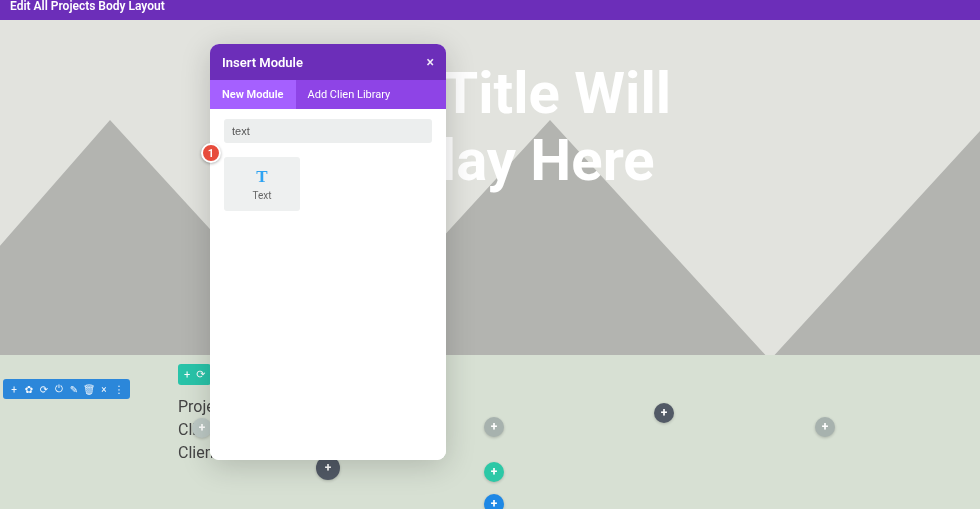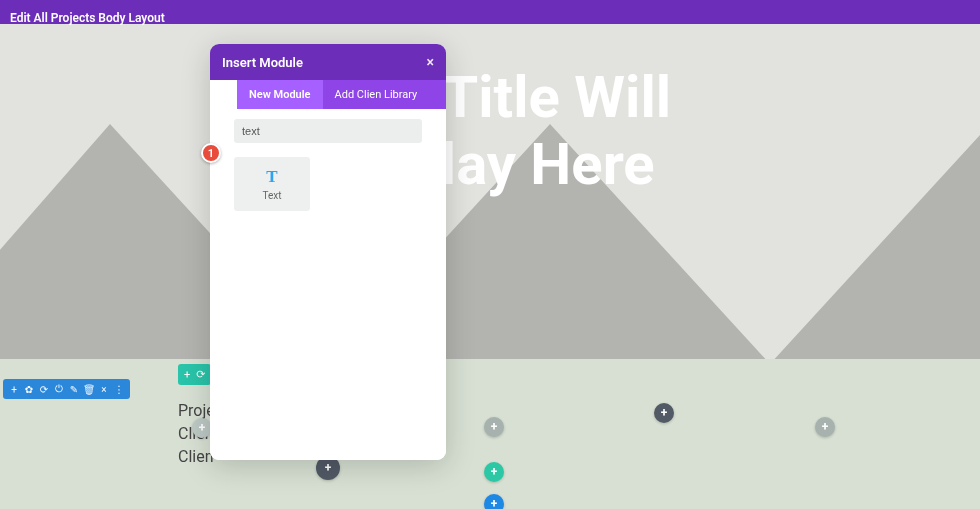--- a/index.html
+++ b/index.html
@@ -10,21 +10,21 @@
       overflow: hidden;
       position: relative;
       background: #d7e0d3;
     }
     
     .top-bar {
       background: #6c2eb9;
       color: #fff;
       font-size: 12px;
       font-weight: 600;
-      padding: 12px 10px;
+      padding: 0 10px;
       height: 20px;
       line-height: 12px;
       position: relative;
       z-index: 10;
     }
     
     .hero {
       position: relative;
       height: 335px;
       background: #e2e3de;
@@ -136,35 +136,34 @@
       display: flex;
       justify-content: space-between;
       align-items: center;
       font-size: 13px;
       font-weight: 600;
     }
     .modal-close { cursor: pointer; font-size: 14px; opacity:0.9; }
     .modal-tabs {
       display: flex;
       background: #8e44e6;
-      margin-left: 27px;
     }
     .modal-tab {
       padding: 8px 12px;
       font-size: 11px;
       color: #fff;
       cursor: pointer;
     }
     .modal-tab.active {
       background: #a560ff;
       font-weight: 600;
     }
     .modal-body {
       flex: 1;
-      padding: 10px 24px;
+      padding: 10px 14px;
       background: #fff;
     }
     .search-box {
       width: 100%;
       background: #eceeee;
       border: none;
       border-radius: 3px;
       padding: 6px 8px;
       font-size: 11px;
       color: #555;

